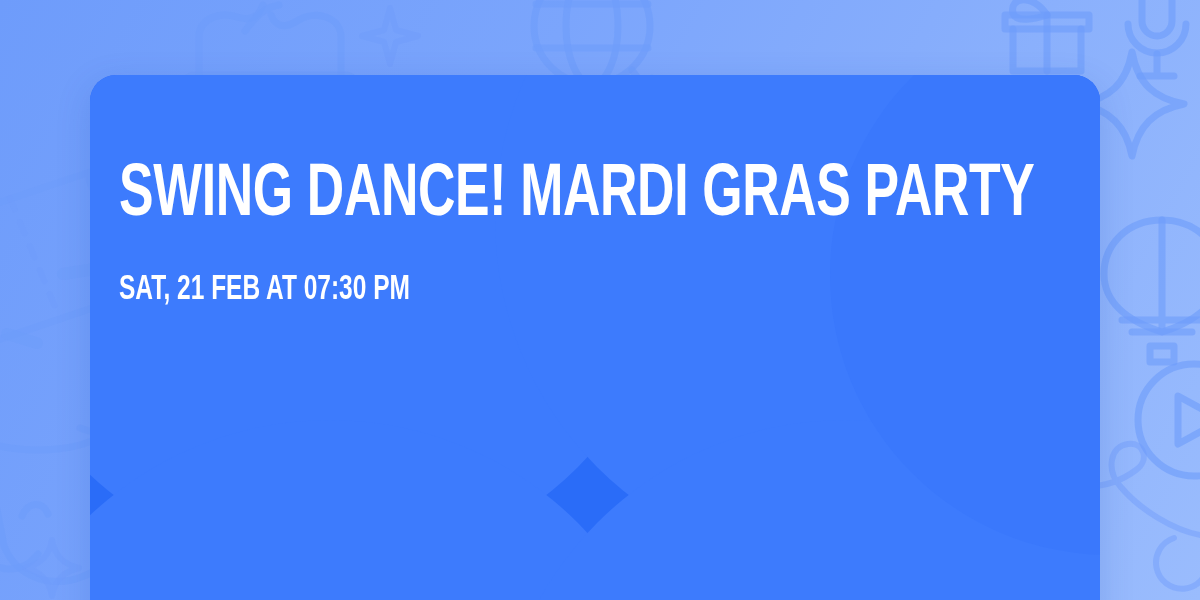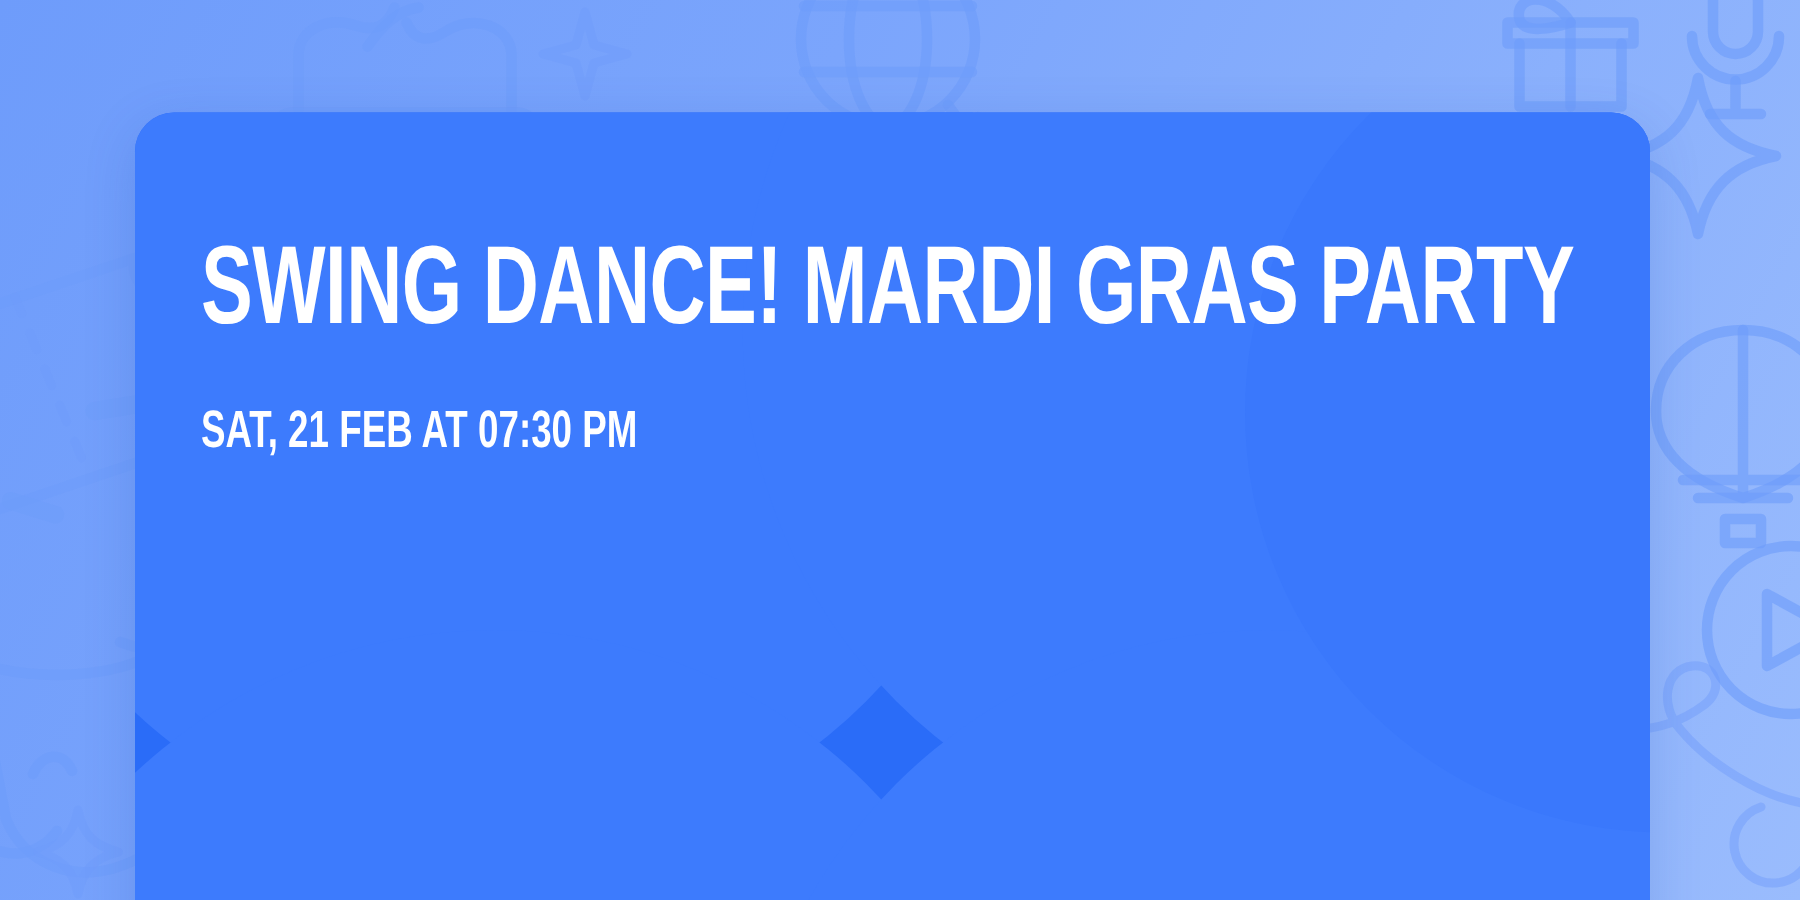--- a/index.html
+++ b/index.html
@@ -79,21 +79,21 @@
     pointer-events: none;
   }
   .blob-tl { left: -110px;  top: -205px; width: 700px;  height: 700px; }
   .blob-tr { left:  405px;  top: -205px; width: 700px;  height: 700px; }
   .blob-bl { left: -110px;  top:  345px; width: 700px;  height: 700px; }
   .blob-br { left:  405px;  top:  345px; width: 700px;  height: 700px; }
   .blob-far-r { left: 740px; top: -80px; width: 560px; height: 560px; background:#3A78FC; }
 
   #card-content {
     position: absolute;
-    left: 15px; top: 0;
+    left: 0; top: 0;
     width: 100%;
     padding: 78px 60px 0 29px;
     box-sizing: border-box;
   }
 
   #event-title {
     margin: 0;
     color: #FFFFFF;
     font-family: "Liberation Sans", sans-serif;
     font-size: 74px;

